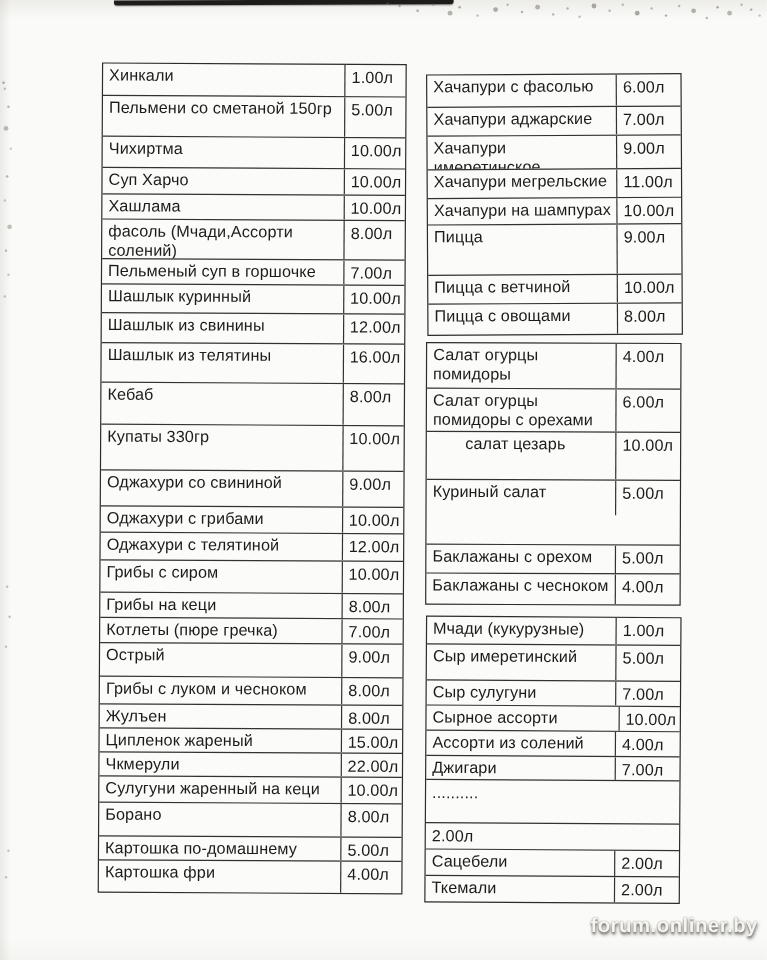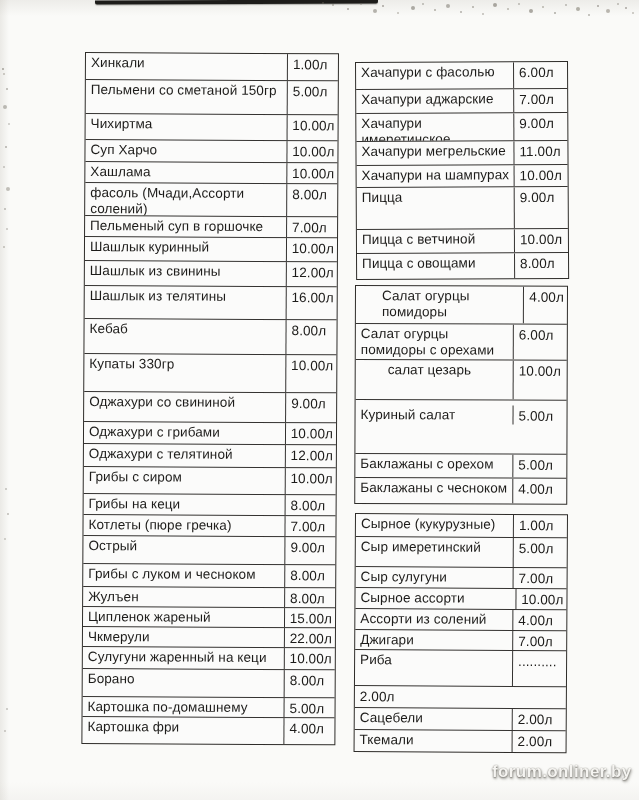--- a/index.html
+++ b/index.html
@@ -188,47 +188,47 @@
       <div class="cell name" style="width: 158px;">Пицца с ветчиной</div>
       <div class="cell price">10.00л</div>
     </div>
     <div class="mrow" style="height: 26px;">
       <div class="cell name" style="width: 158px;">Пицца с овощами</div>
       <div class="cell price">8.00л</div>
     </div>
   </div>
 <div id="table-right2" class="menu-table" style="top: 285px; left: 355px; width: 211px; transform: rotate(0.2deg);">
     <div class="mrow" style="height: 37px;">
-      <div class="cell name" style="width: 158px; margin-left: 21px;">Салат огурцы помидоры</div>
+      <div class="cell name" style="width: 158px;">Салат огурцы помидоры</div>
       <div class="cell price">4.00л</div>
     </div>
     <div class="mrow" style="height: 36px;">
       <div class="cell name" style="width: 158px;">Салат огурцы помидоры с орехами</div>
       <div class="cell price">6.00л</div>
     </div>
     <div class="mrow" style="height: 40px;">
       <div class="cell name" style="width: 158px; padding-left: 32px;">салат цезарь</div>
       <div class="cell price">10.00л</div>
     </div>
-    <div class="mrow" style="height: 30px; align-items: center;">
+    <div class="mrow" style="height: 30px;">
       <div class="cell name" style="width: 158px;">Куриный салат</div>
       <div class="cell price">5.00л</div>
     </div>
     <div class="mrow" style="height: 24px; margin-top: 24px;">
       <div class="cell name" style="width: 158px;">Баклажаны с орехом</div>
       <div class="cell price">5.00л</div>
     </div>
     <div class="mrow" style="height: 26px;">
       <div class="cell name" style="width: 158px;">Баклажаны с чесноком</div>
       <div class="cell price">4.00л</div>
     </div>
   </div>
 <div id="table-right3" class="menu-table" style="top: 513px; left: 355px; width: 211px; transform: rotate(0.35deg);">
     <div class="mrow" style="height: 22px;">
-      <div class="cell name" style="width: 158px;">Сырное (кукурузные)</div>
+      <div class="cell name" style="width: 158px;">Мчади (кукурузные)</div>
       <div class="cell price">1.00л</div>
     </div>
     <div class="mrow" style="height: 30px;">
       <div class="cell name" style="width: 158px;">Сыр имеретинский</div>
       <div class="cell price">5.00л</div>
     </div>
     <div class="mrow" style="height: 21px;">
       <div class="cell name" style="width: 158px;">Сыр сулугуни</div>
       <div class="cell price">7.00л</div>
     </div>
@@ -238,21 +238,20 @@
     </div>
     <div class="mrow" style="height: 21px;">
       <div class="cell name" style="width: 158px;">Ассорти из солений</div>
       <div class="cell price">4.00л</div>
     </div>
     <div class="mrow" style="height: 20px;">
       <div class="cell name" style="width: 158px;">Джигари</div>
       <div class="cell price">7.00л</div>
     </div>
     <div class="mrow" style="height: 36px;">
-      <div class="cell name" style="width: 158px;">Риба</div>
       <div class="cell price">..........</div>
     </div>
     <div class="mrow" style="height: 22px;">
       <div class="cell price">2.00л</div>
     </div>
     <div class="mrow" style="height: 22px;">
       <div class="cell name" style="width: 158px;">Сацебели</div>
       <div class="cell price">2.00л</div>
     </div>
     <div class="mrow" style="height: 22px;">

